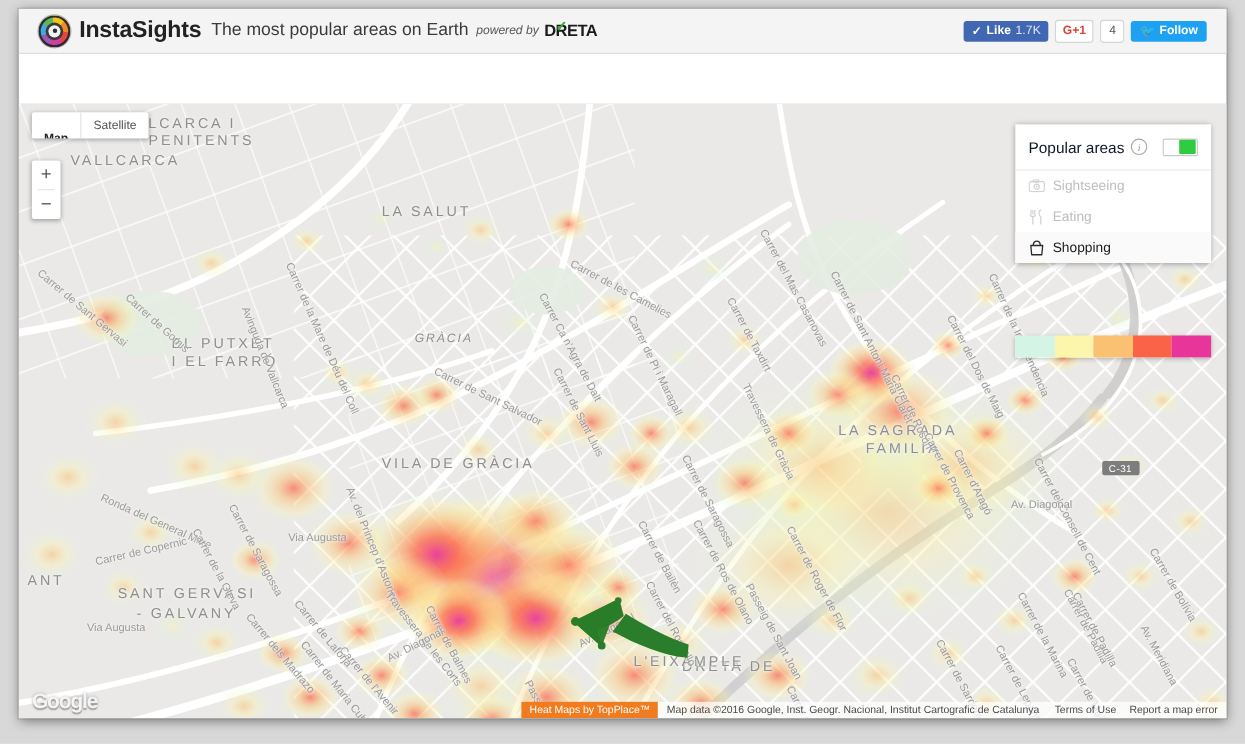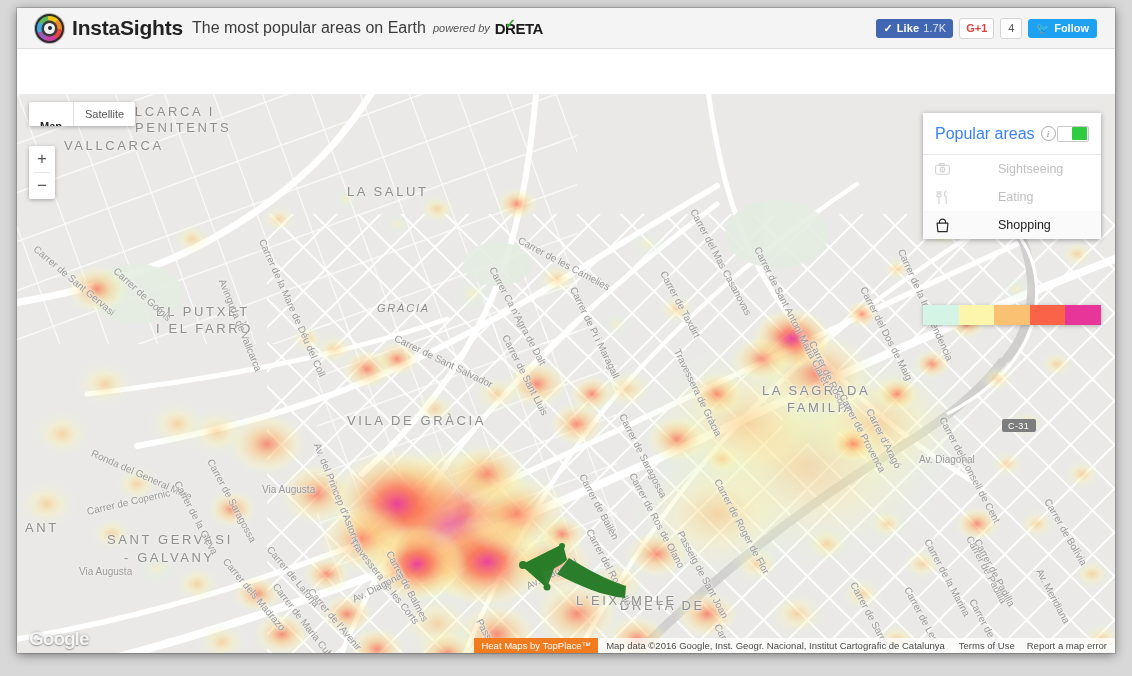--- a/index.html
+++ b/index.html
@@ -146,35 +146,35 @@
   #zoomctl .zsep{height:1px;background:#e4e4e4;margin:0 5px;}
   
   #panel{
     position:absolute;right:14px;top:19px;width:178px;
     background:#fff;box-shadow:0 1px 5px rgba(0,0,0,.35);z-index:25;
   }
   #panel-head{
     height:41px;display:flex;align-items:center;padding:0 12px;
     border-bottom:1px solid #e8e8e8;
   }
-  #panel-title{font-size:16px;color:#3b82f6;}
+  #panel-title{font-size:14px;color:#0f172a;}
   #info-icon{
     margin-left:6px;width:13px;height:13px;border-radius:50%;
     border:1px solid #a8a8a8;color:#8d8d8d;font-size:9px;font-style:italic;
     display:flex;align-items:center;justify-content:center;font-family:"Liberation Serif",serif;
   }
   #toggle{
     margin-left:auto;width:32px;height:16px;border:1px solid #c9c9c9;border-radius:2px;
     background:#fff;display:flex;align-items:center;justify-content:flex-end;padding:1px;
     box-sizing:border-box;cursor:pointer;
   }
   #toggle span{display:block;width:15px;height:13px;background:#2ecc40;border-radius:1px;}
   .cat{
     height:28px;display:flex;align-items:center;padding:0 12px;cursor:pointer;
-    font-size:12.5px;color:#bfbfbf;gap:41px;
+    font-size:12.5px;color:#bfbfbf;
   }
   .cat.active{color:#1c1c1c;background:#fafafa;}
   .cat .ico{width:22px;display:flex;align-items:center;justify-content:flex-start;}
   .cat svg{display:block;}
   #gradient{
     position:absolute;right:14px;top:211px;width:178px;height:20px;display:flex;
     box-shadow:0 1px 4px rgba(0,0,0,.25);z-index:25;
   }
   #gradient div{flex:1;}
   

